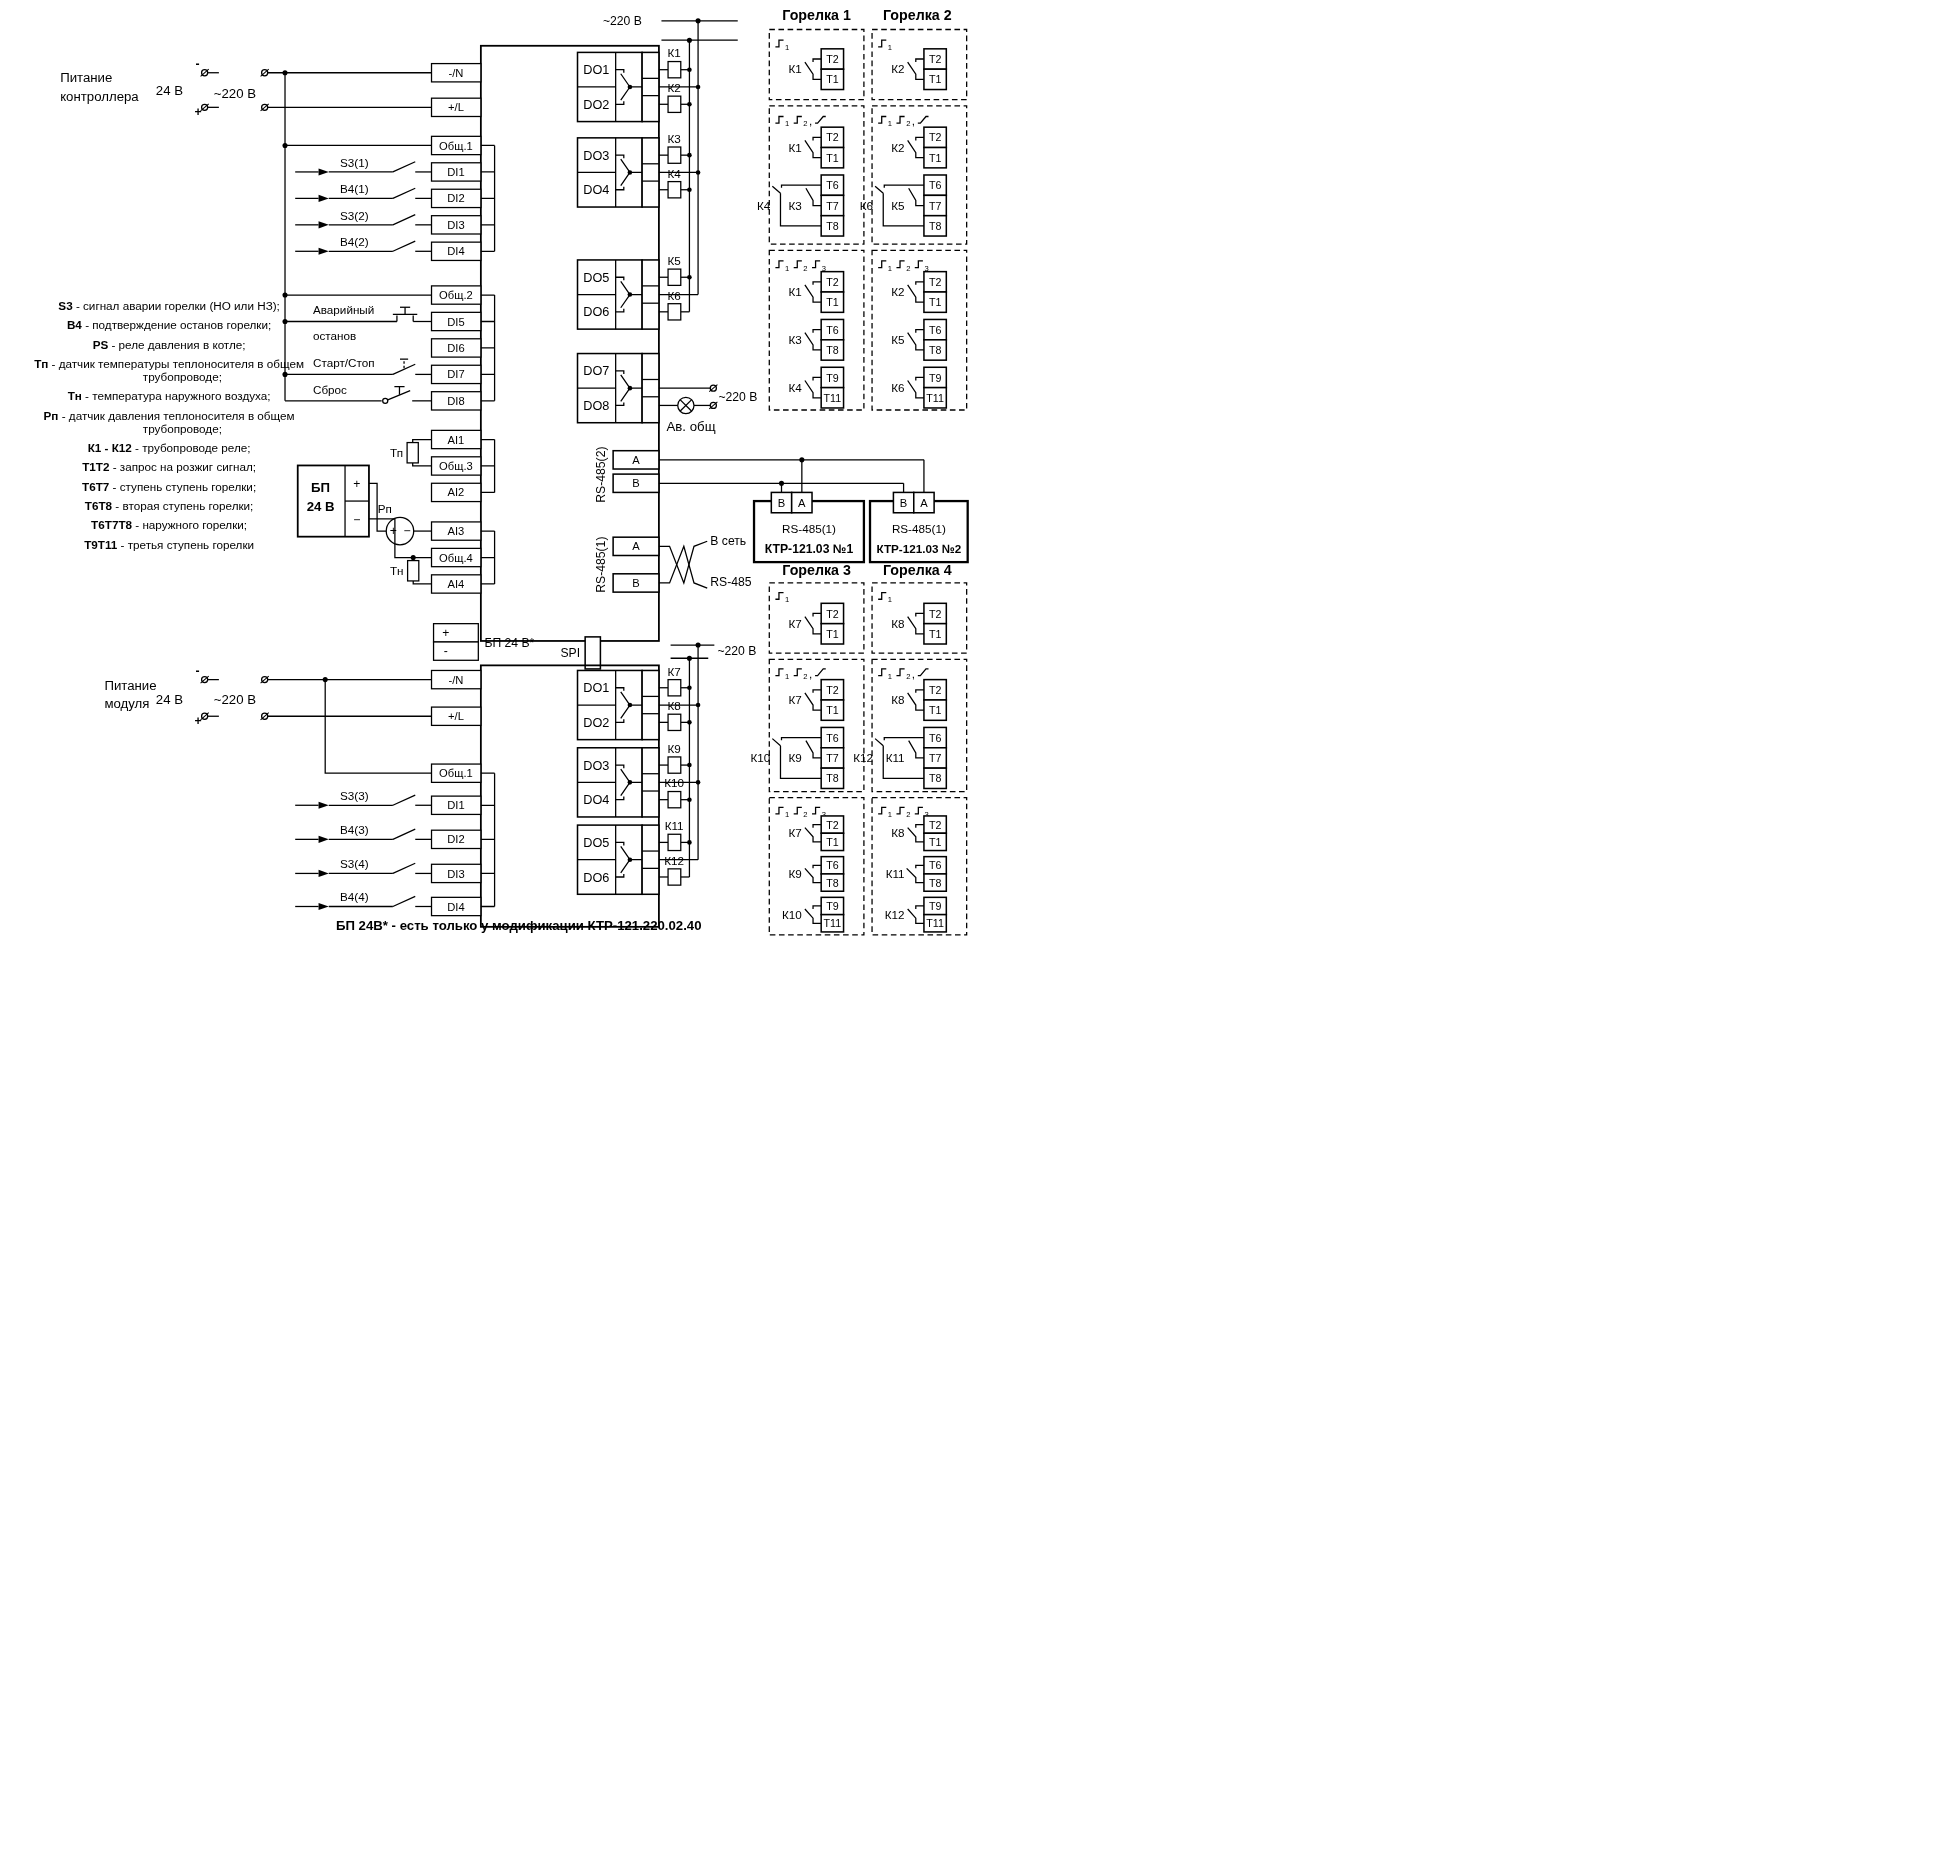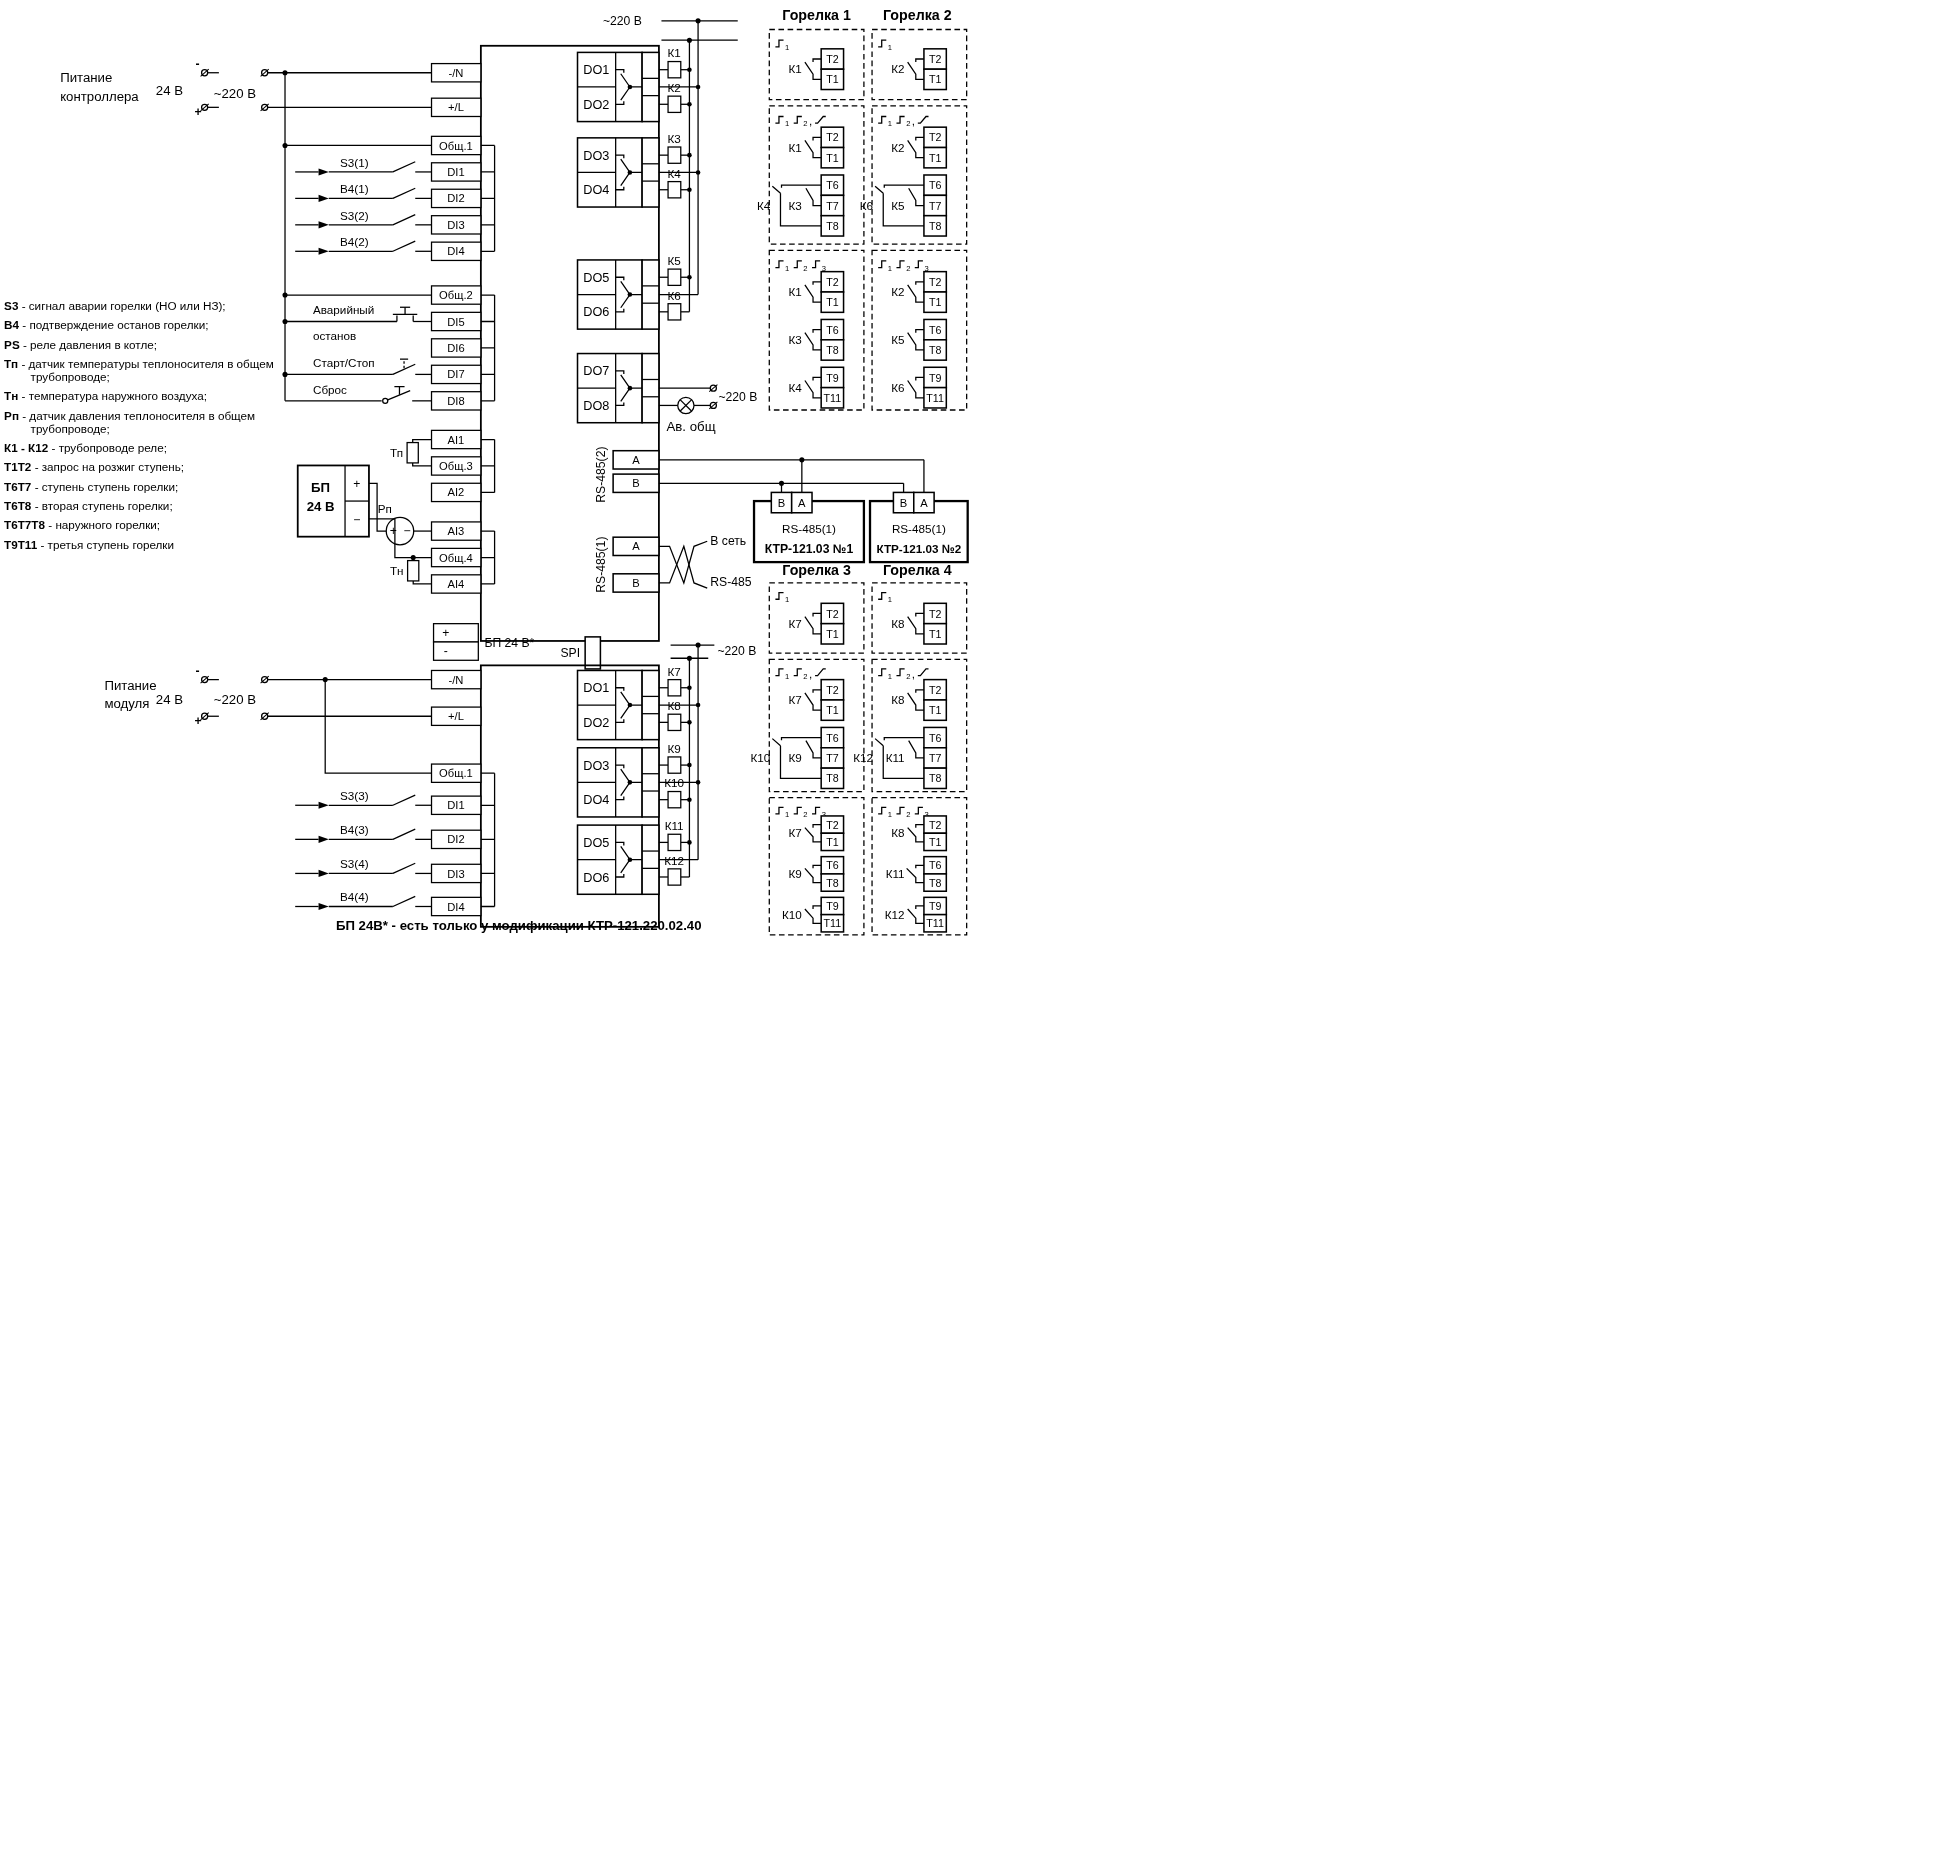--- a/index.html
+++ b/index.html
@@ -18,21 +18,21 @@
   .sub{font-size:15px;text-anchor:start;}
   .tb{font-weight:bold;}
   .w{stroke:#000;stroke-width:2.5;fill:none;}
   .bx{fill:#fff;stroke:#000;stroke-width:2.5;}
   .bx3{fill:#fff;stroke:#000;stroke-width:3;}
   .body{fill:none;stroke:#000;stroke-width:3.5;}
   .dsh{fill:none;stroke:#000;stroke-width:2.5;stroke-dasharray:11 7;}
   .ktpb{fill:#fff;stroke:#000;stroke-width:4.5;}
   .dot{fill:#000;stroke:none;}
   .legend{position:absolute;left:4.1px;top:299px;width:330px;font-size:11.7px;line-height:13.2px;}
-  .legend .item{margin-bottom:6.1px;padding-left:26.5px;text-indent:-26.5px;}
+  .legend .item{margin-bottom:6.1px;padding-left:26.5px;text-indent:-26.5px;text-align:center;}
   .legend .term{font-weight:bold;}
   .footer{position:absolute;left:336px;top:918px;font-size:13.2px;font-weight:bold;white-space:nowrap;text-align:right;}
 </style>
 </head>
 <body>
 
 <div class="canvas">
 <svg width="978" height="936" viewBox="0 0 1922 1840">
 <defs>
   <path id="stepg" d="M0,0 h7 v-13 h9" class="w"></path>
@@ -788,21 +788,21 @@
 </svg>
 
 <div class="legend">
   <div class="item"><span class="term">S3</span> <span>- сигнал аварии горелки (НО или НЗ);</span></div>
   <div class="item"><span class="term">В4</span> <span>- подтверждение останов горелки;</span></div>
   <div class="item"><span class="term">PS</span> <span>- реле давления в котле;</span></div>
   <div class="item"><span class="term">Тп</span> <span>- датчик температуры теплоносителя в общем трубопроводе;</span></div>
   <div class="item"><span class="term">Тн</span> <span>- температура наружного воздуха;</span></div>
   <div class="item"><span class="term">Рп</span> <span>- датчик давления теплоносителя в общем трубопроводе;</span></div>
   <div class="item"><span class="term">К1 - К12</span> <span>- трубопроводе реле;</span></div>
-  <div class="item"><span class="term">Т1Т2</span> <span>- запрос на розжиг ступень;</span></div>
+  <div class="item"><span class="term">Т1Т2</span> <span>- запрос на розжиг сигнал;</span></div>
   <div class="item"><span class="term">Т6Т7</span> <span>- ступень ступень горелки;</span></div>
   <div class="item"><span class="term">Т6Т8</span> <span>- вторая ступень горелки;</span></div>
   <div class="item"><span class="term">Т6Т7Т8</span> <span>- наружного горелки;</span></div>
   <div class="item"><span class="term">Т9Т11</span> <span>- третья ступень горелки</span></div>
 </div>
 
 <div class="footer">БП 24В* - есть только у модификации КТР-121.220.02.40</div>
 </div>
 
 

